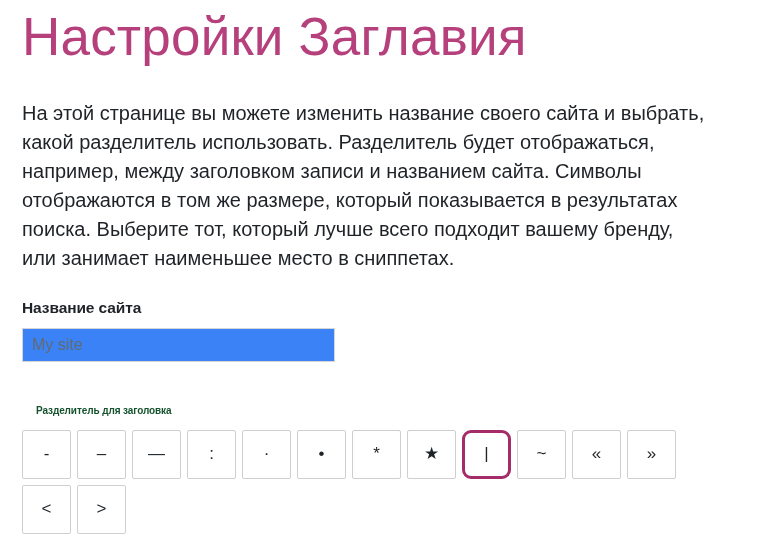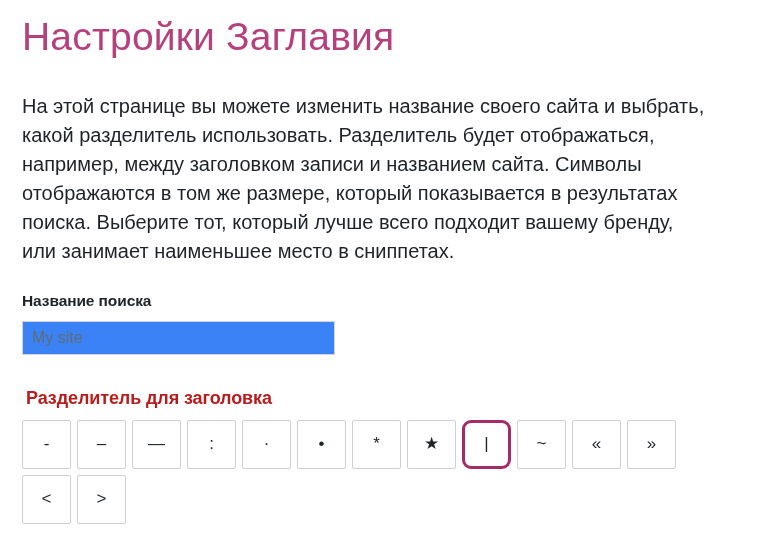--- a/index.html
+++ b/index.html
@@ -18,26 +18,26 @@
 
   .page {
     position: relative;
     width: 768px;
     height: 551px;
     box-sizing: border-box;
     padding: 0 0 0 22px;
   }
 
   .page-title {
-    font-size: 39px;
+    font-size: 53px;
     font-weight: 300;
     line-height: 1.1;
     color: #b5407c;
     margin: 0;
-    padding: 16px 0 0 0;
+    padding: 8px 0 0 0;
     letter-spacing: 0.2px;
     white-space: nowrap;
   }
 
   .intro {
     margin: 0;
     padding: 33px 0 0 0;
     font-size: 20px;
     line-height: 29px;
     color: #1f2327;
@@ -67,24 +67,24 @@
     border: 1px solid #d5d5d5;
     border-radius: 0;
     outline: none;
   }
   .site-title-input::placeholder {
     color: #606b72;
     opacity: 1;
   }
 
   .separator-label {
-    font-size: 18px;
+    font-size: 10px;
     font-weight: bold;
-    color: #b91c1c;
-    margin: 4px;
+    color: #14532d;
+    margin: 14px;
     padding: 29px 0 0 0;
     letter-spacing: -0.1px;
   }
 
   .separator-grid {
     display: flex;
     flex-wrap: wrap;
     gap: 6px;
     margin-top: 11px;
     width: 700px;
@@ -121,21 +121,21 @@
 </style>
 </head>
 <body>
 
 <div class="page">
 
   <h1 class="page-title">Настройки Заглавия</h1>
 
   <p class="intro">На этой странице вы можете изменить название своего сайта и выбрать, какой разделитель использовать. Разделитель будет отображаться, например, между заголовком записи и названием сайта. Символы отображаются в том же размере, который показывается в результатах поиска. Выберите тот, который лучше всего подходит вашему бренду, или занимает наименьшее место в сниппетах.</p>
 
-  <div class="field-label">Название поиска</div>
+  <div class="field-label">Название сайта</div>
 
   <input class="site-title-input" type="text" placeholder="My site" style="">
 
   <div class="separator-label">Разделитель для заголовка</div>
 
   <div class="separator-grid">
       <button class="sep-btn">
         <span class="glyph">-</span>
       </button>
       <button class="sep-btn">

